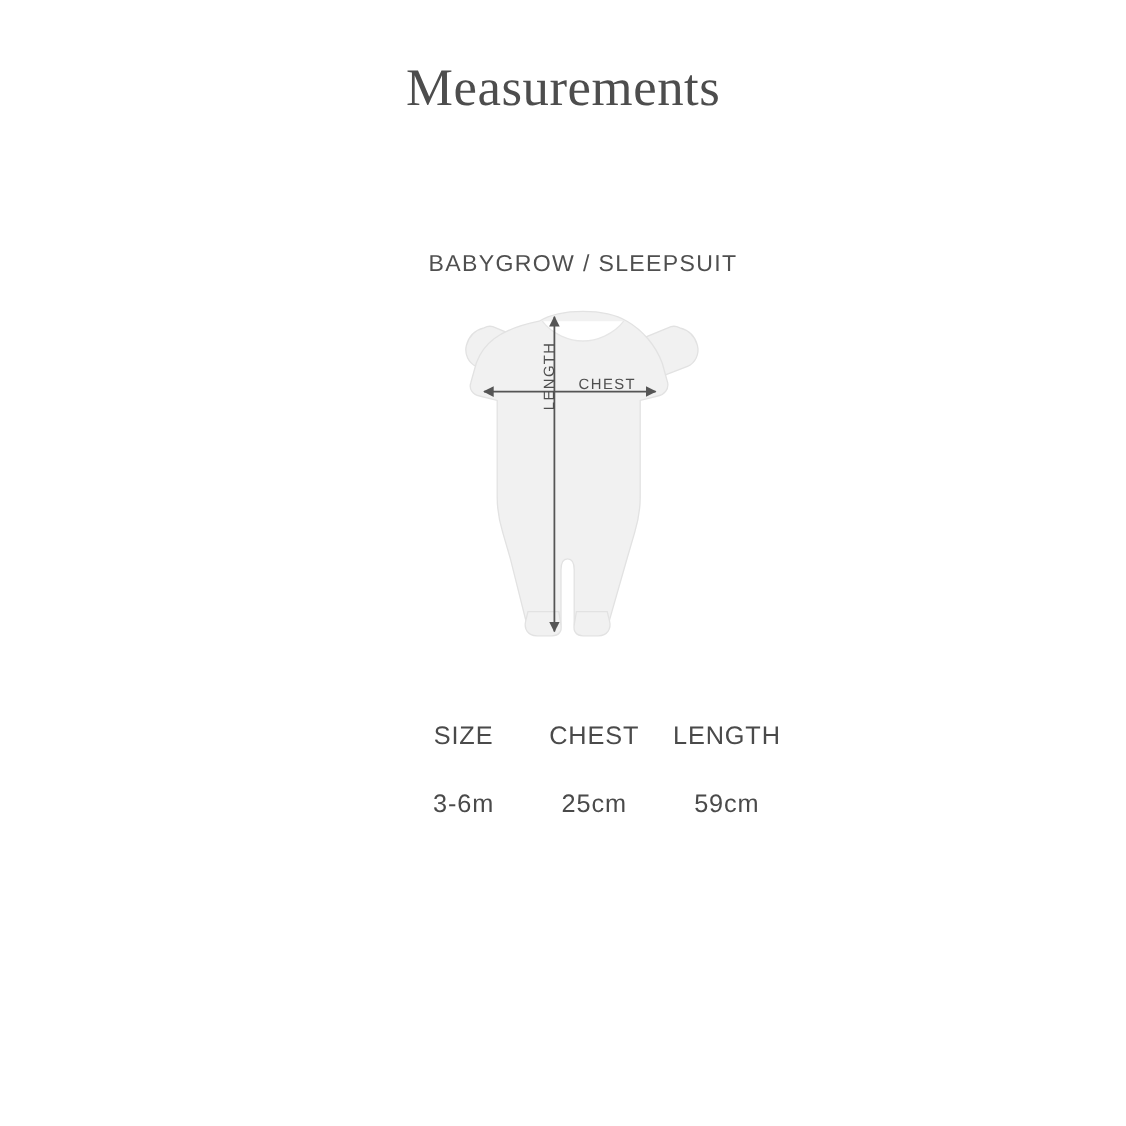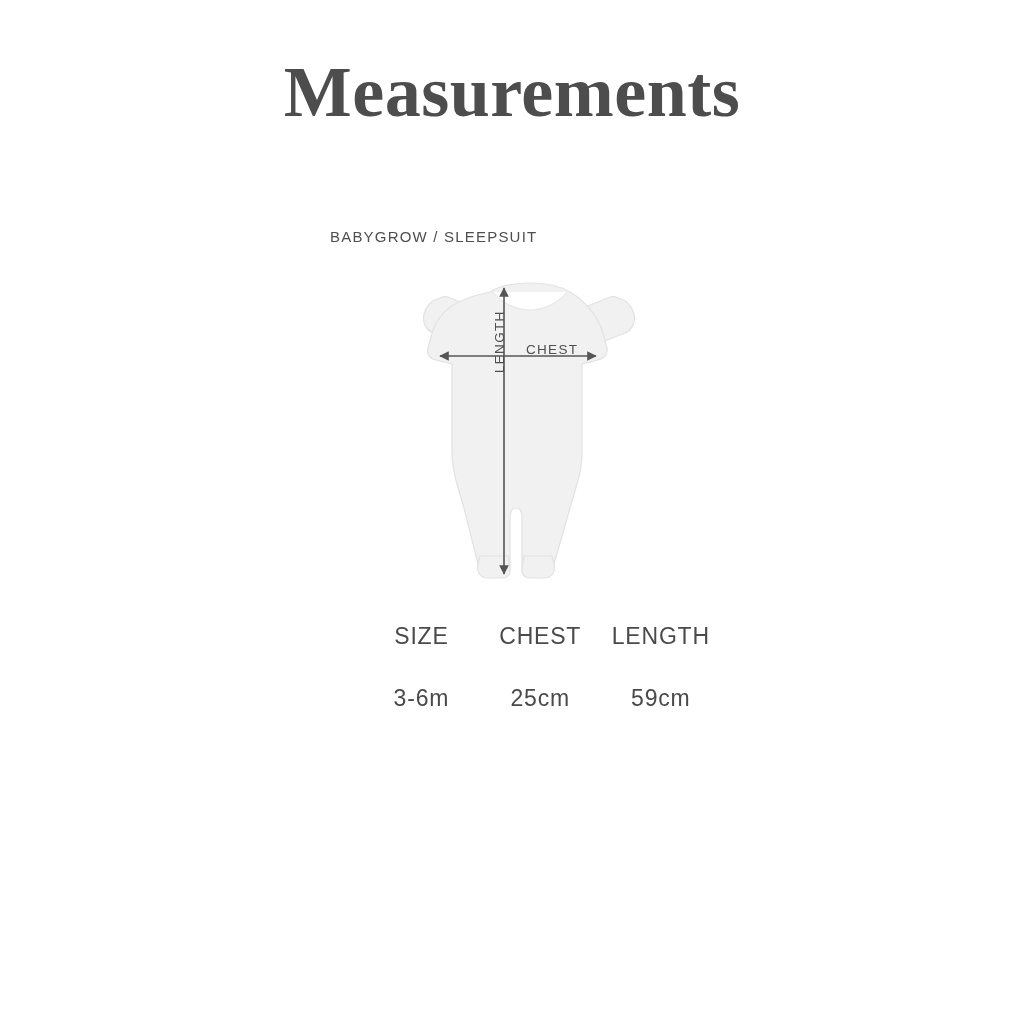--- a/index.html
+++ b/index.html
@@ -16,41 +16,42 @@
     overflow: hidden;
   }
 
   #page-title {
     position: absolute;
     top: 56px;
     left: 0;
     width: 1024px;
     text-align: center;
     font-family: "Liberation Serif", serif;
-    font-size: 72px;
-    font-weight: 700;
+    font-size: 48px;
+    font-weight: 400;
     color: #4d4d4d;
     letter-spacing: 0.5px;
     line-height: 1;
   }
 
   #diagram {
     position: absolute;
     top: 228px;
     left: 330px;
     width: 400px;
     height: 380px;
   }
 
   #diagram-caption {
     position: absolute;
     top: 0;
     left: 0;
     width: 400px;
-    font-size: 15px;
+    text-align: center;
+    font-size: 21px;
     letter-spacing: 1.2px;
     color: #4f4f4f;
   }
 
   #garment-svg {
     position: absolute;
     top: 28px;
     left: 0;
   }
 
@@ -70,21 +71,21 @@
     font-size: 13.5px;
     letter-spacing: 1.3px;
     color: #4f4f4f;
     transform: rotate(-90deg);
     transform-origin: left top;
     white-space: nowrap;
   }
 
   #size-table {
     position: absolute;
-    top: 608px;
+    top: 640px;
     left: 362px;
     width: 360px;
     border-collapse: collapse;
   }
   #size-table th,
   #size-table td {
     font-size: 23px;
     font-weight: normal;
     color: #4a4a4a;
     letter-spacing: 0.8px;

